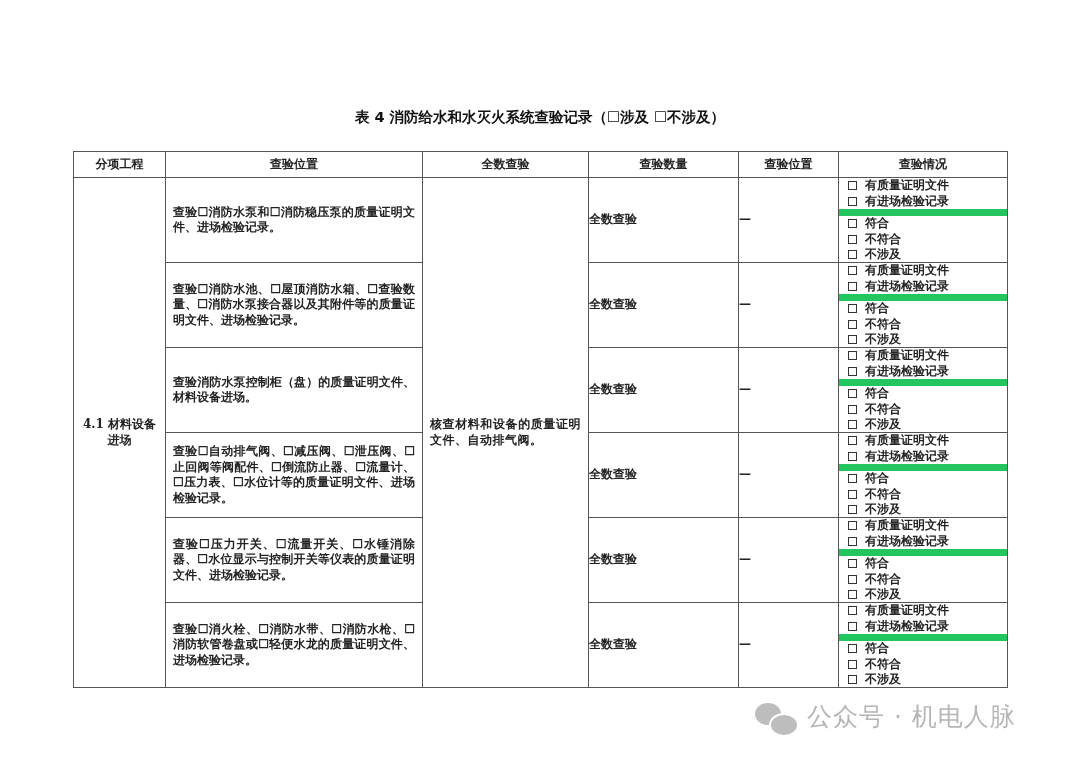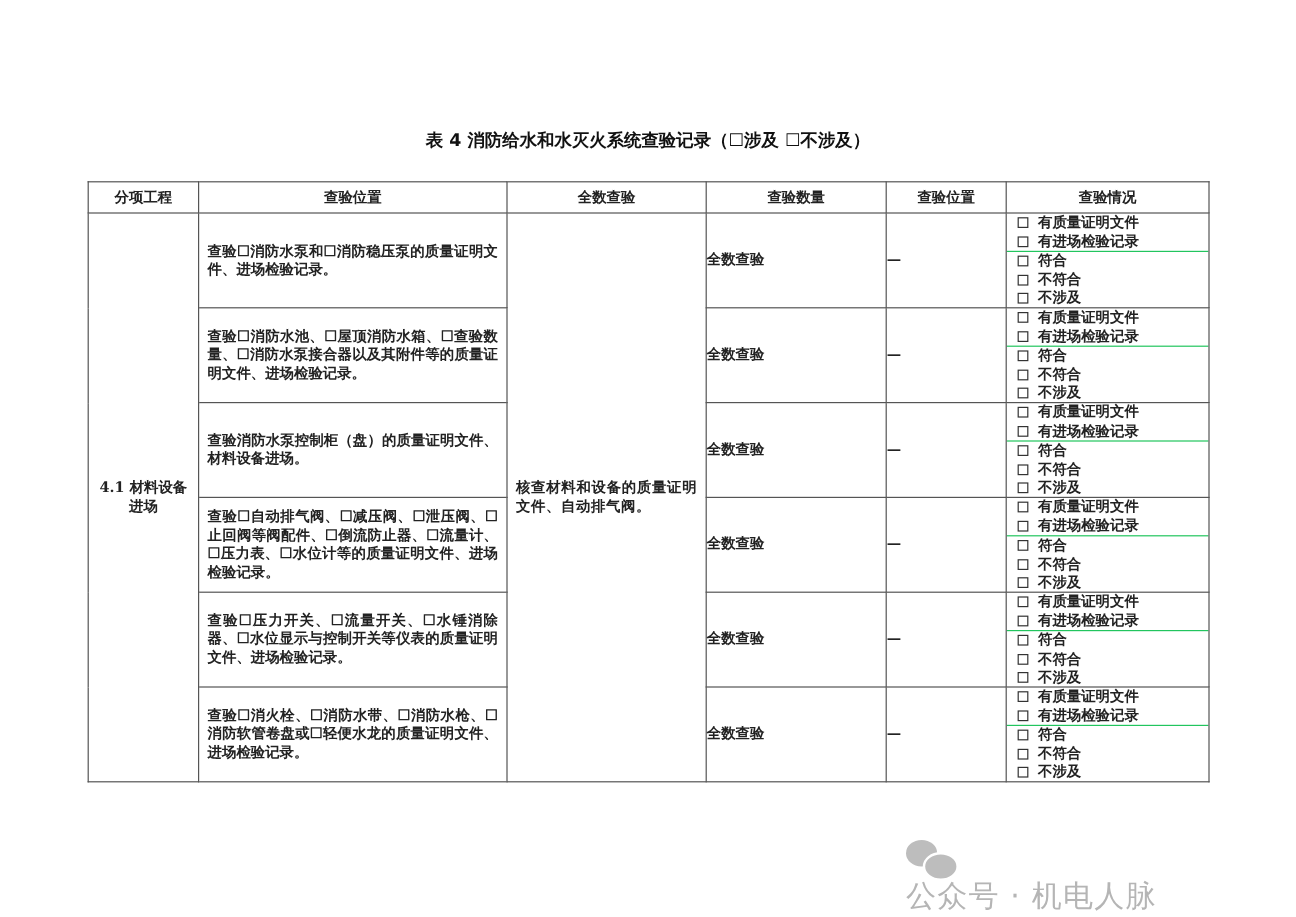--- a/index.html
+++ b/index.html
@@ -9,26 +9,26 @@
            font-family:"DejaVu Sans","Liberation Sans",sans-serif; font-weight:bold; font-size:14.5px; color:#111; }
   table { position:absolute; left:73px; top:151px; border-collapse:collapse; table-layout:fixed; width:934px; }
   td, th { border:1px solid #555; padding:0; font-size:12px; line-height:15.5px; font-weight:bold; }
   th { height:25px; text-align:center; vertical-align:middle; }
   .c-item { text-align:center; vertical-align:middle; padding:0 4px; }
   .c-content { padding:0 7px; vertical-align:middle; height:77px; text-align:justify; }
   .c-method { padding:0 7px; vertical-align:middle; text-align:justify; letter-spacing:0.5px; }
   .c-qty, .c-pos { text-align:left; vertical-align:middle; }
   .c-status { vertical-align:top; padding:0; }
   .status-group { padding:0 0 0 9px; }
-  .status-group.top { border-bottom:1px solid #22c55e; height:31px; }
+  .status-group.top { border-bottom:7px solid #22c55e; height:31px; }
   .status-group.bottom { height:46px; }
   .opt { display:flex; align-items:center; height:15.5px; white-space:nowrap; }
   .box { display:inline-block; width:9px; height:9px; border:1px solid #333; margin-right:8px; box-sizing:border-box; }
-  .watermark { position:absolute; left:755px; top:700px; display:flex; align-items:flex-start;
-               font-family:"DejaVu Sans","Liberation Sans",sans-serif; font-size:25px; color:#b5b5b5; letter-spacing:1px;flex-direction:column; }
+  .watermark { position:absolute; left:755px; top:700px; display:flex; align-items:flex-end;
+               font-family:"DejaVu Sans","Liberation Sans",sans-serif; font-size:25px; color:#b5b5b5; letter-spacing:1px; }
   .wm-icon { width:42px; height:30px; position:relative; margin-right:10px; }
   .wm-icon .b1 { position:absolute; left:0; top:0; width:26px; height:22px; border-radius:50%; background:#bdbdbd; }
   .wm-icon .b2 { position:absolute; left:14px; top:10px; width:26px; height:20px; border-radius:50%; background:#bdbdbd; border:2px solid #fff; }
 </style>
 </head>
 <body>
 
 <div class="title">表 4  消防给水和水灭火系统查验记录（☐涉及  ☐不涉及）</div>
 
 <table>

